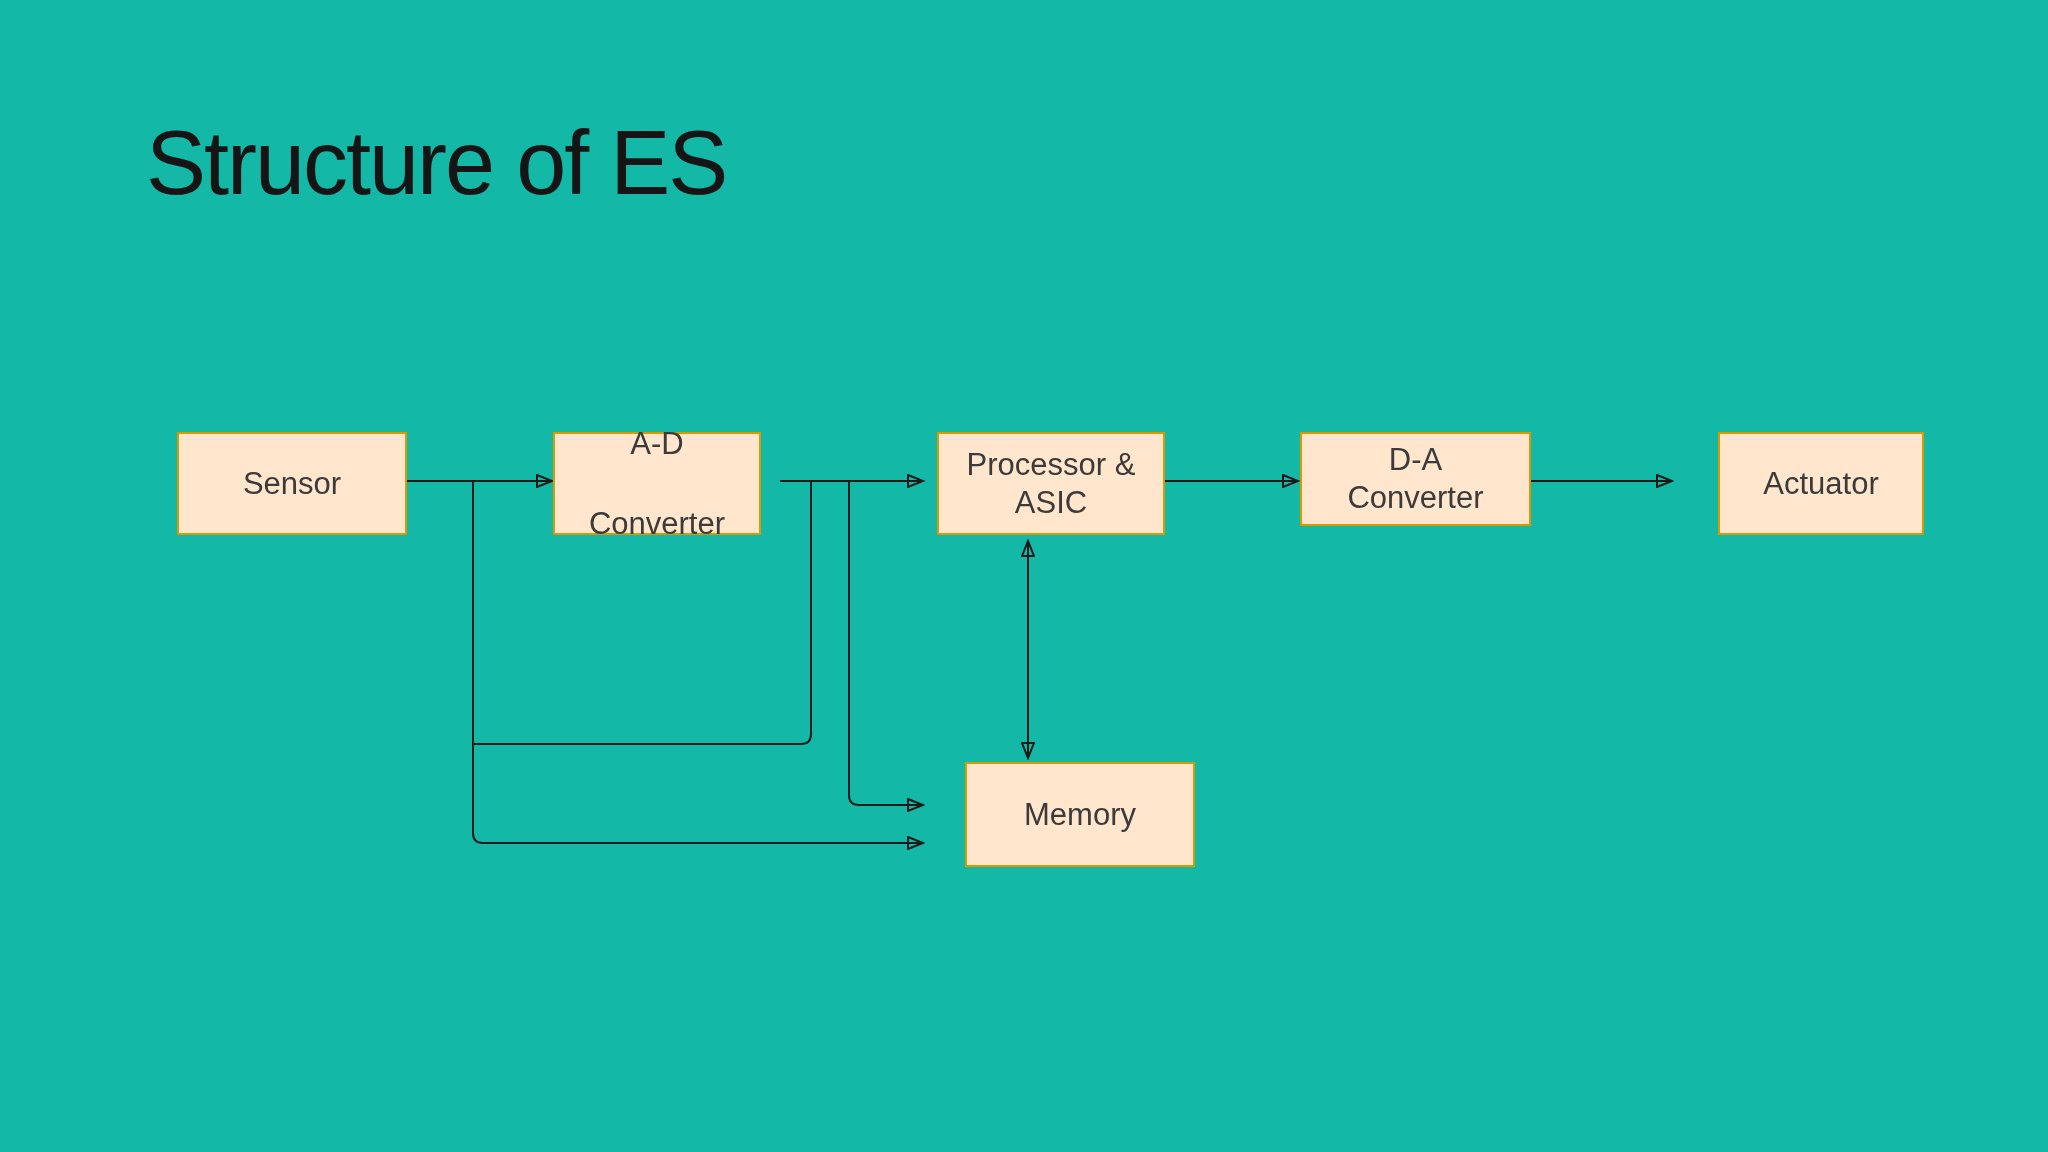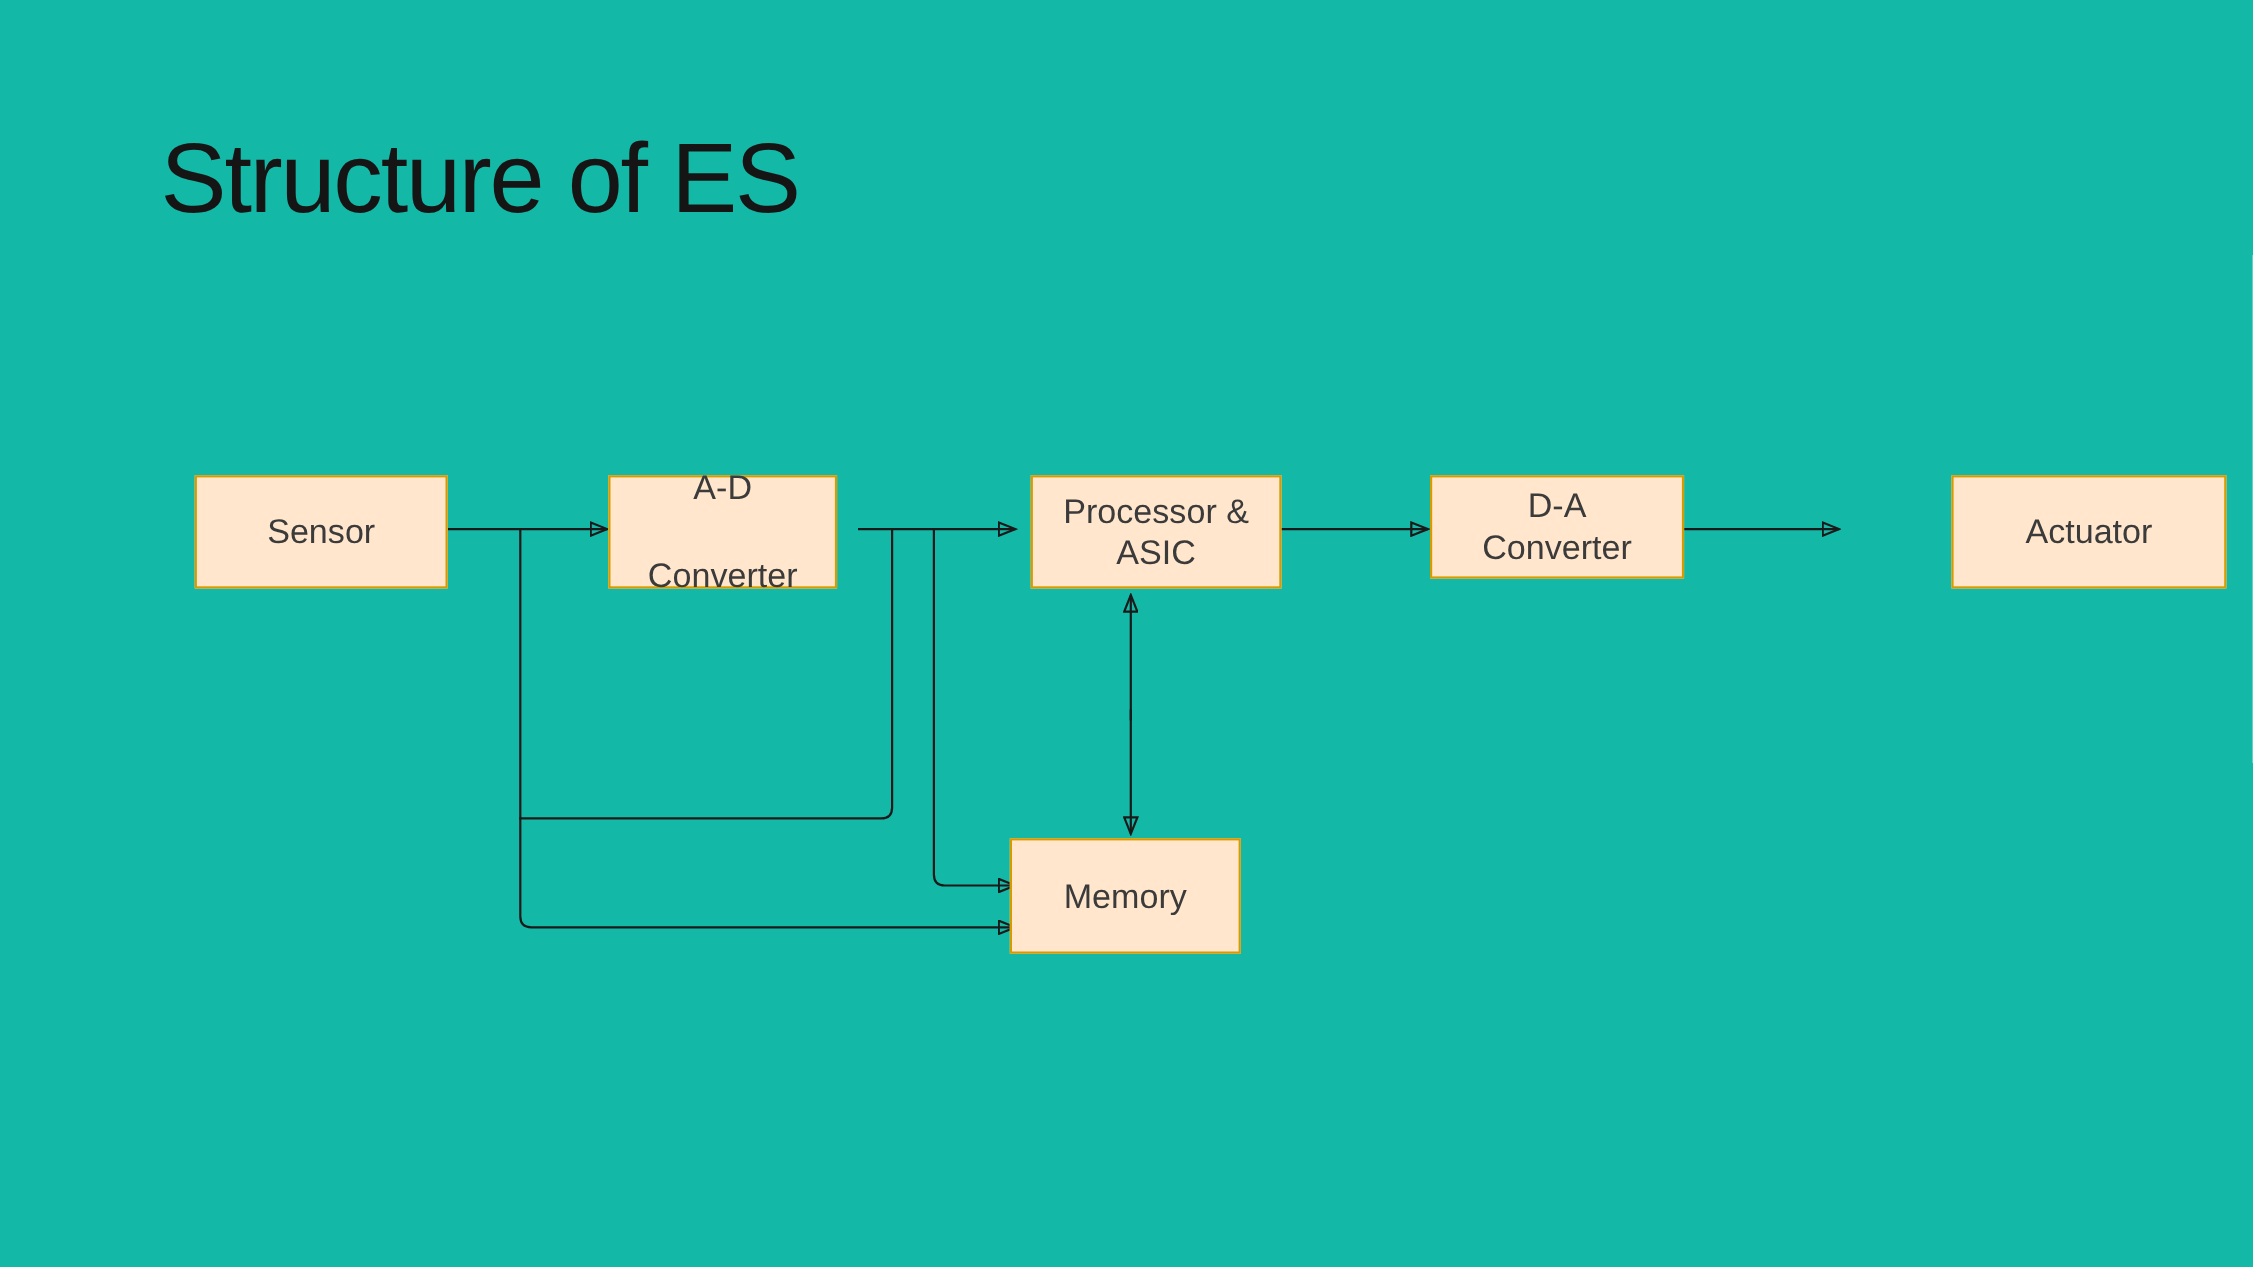--- a/index.html
+++ b/index.html
@@ -17,22 +17,22 @@
   .box{
     position:absolute;box-sizing:border-box;
     background:#ffe6cc;border:2.5px solid #d79b00;
     display:flex;flex-direction:column;align-items:center;justify-content:center;
     color:#3b3b3b;font-size:31px;line-height:38px;text-align:center;
   }
   .b-sensor {left:177px; top:432px;width:230px;height:103px;}
   .b-ad     {left:553px; top:432px;width:208px;height:103px;gap:42px;}
   .b-proc   {left:925px; top:432px;width:228px;height:103px;margin-left:12px;}
   .b-da     {left:1300px;top:432px;width:231px;height:94px;}
-  .b-act    {left:1774px;top:432px;width:250px;height:103px;}
-  .b-mem    {left:918px; top:762px;width:210px;height:105px;justify-content:center;}
+  .b-act    {left:1718px;top:432px;width:206px;height:103px;}
+  .b-mem    {left:965px; top:762px;width:230px;height:105px;justify-content:center;}
 </style>
 </head>
 <body>
 
 <div class="slide">
 
   <h1 class="title">Structure of ES</h1>
 
   <svg class="wires" viewBox="0 0 2048 1152" aria-hidden="true">
     <defs>

